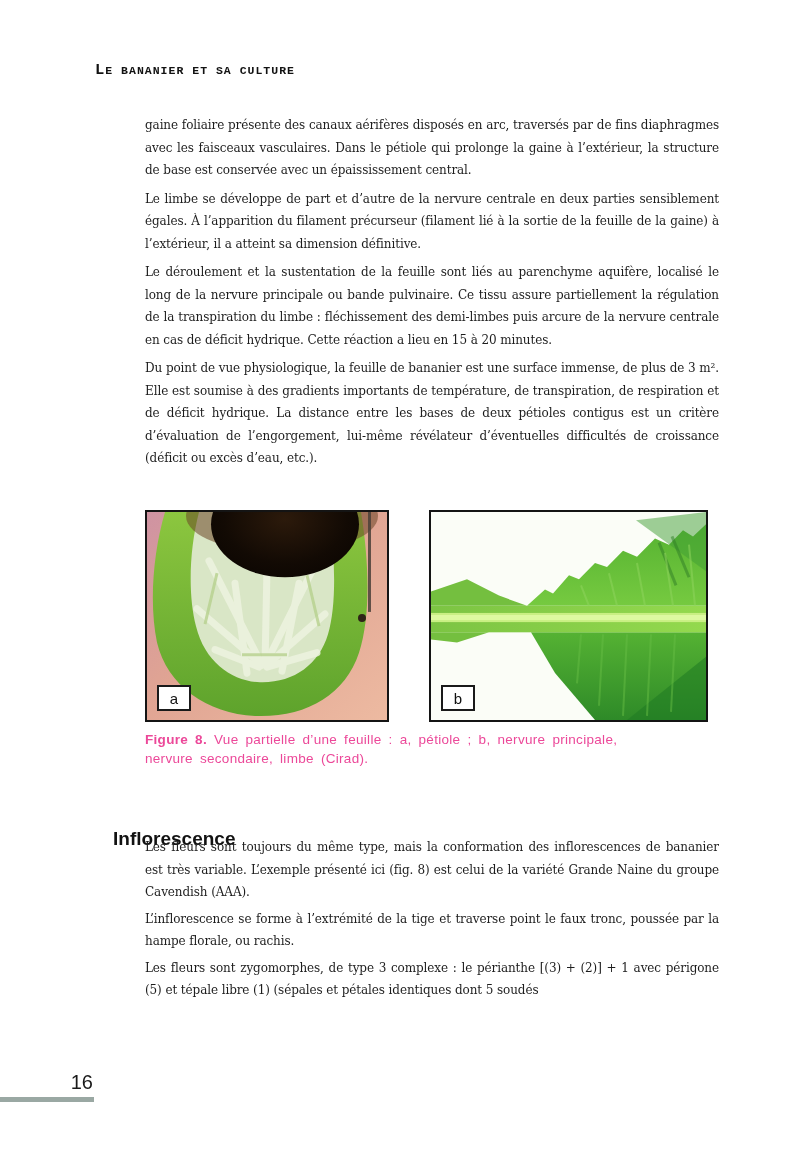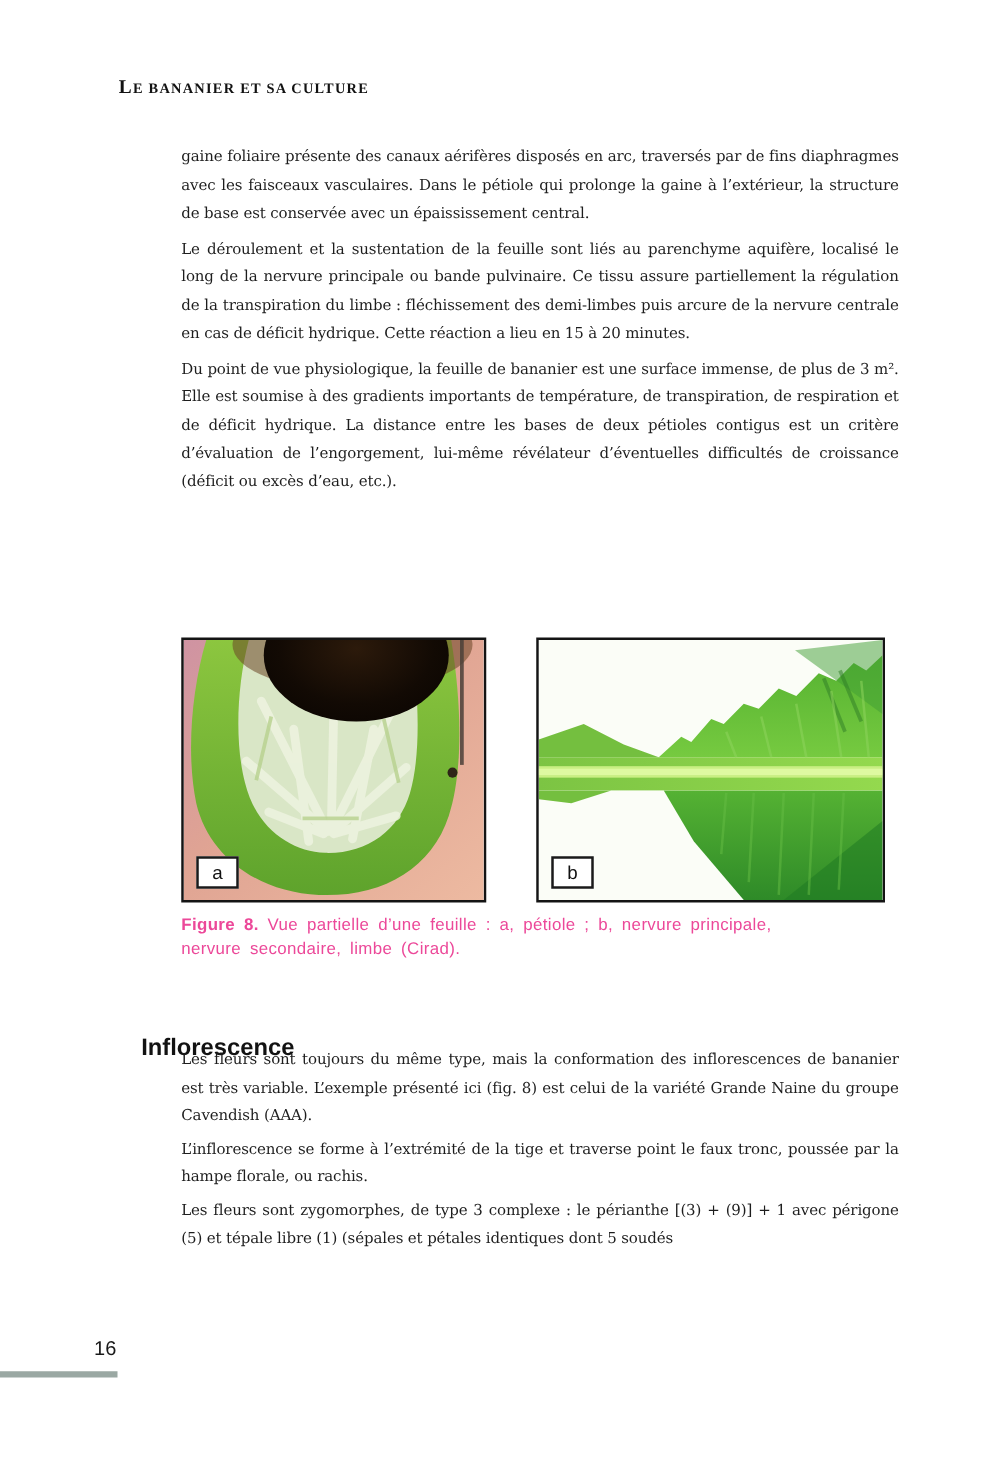--- a/index.html
+++ b/index.html
@@ -9,21 +9,21 @@
     height: 1176px;
     background: #ffffff;
     font-family: "DejaVu Serif", serif;
     color: #1d1d1d;
     overflow: hidden;
   }
   .running-head {
     position: absolute;
     left: 95px;
     top: 61px;
-    font-family: Liberation Serif, serif;
+    font-family: Liberation Mono, monospace;
     font-weight: bold;
     font-size: 11.5px;
     letter-spacing: 1px;
     text-transform: uppercase;
     color: #121212;
   }
   .running-head::first-letter { font-size: 15.5px; }
 
   .intro {
     position: absolute;
@@ -100,41 +100,42 @@
   }
   .section-body p { margin-bottom: 4px; }
 
   .page-number {
     position: absolute;
     left: 55px;
     top: 1071px;
     width: 38px;
     text-align: right;
     font-family: "Liberation Sans", sans-serif;
-    font-size: 16px;
+    font-size: 20px;
     color: #1a1a1a;
   }
   .footer-bar {
     position: absolute;
     left: 0;
     top: 1097px;
     width: 94px;
     height: 5px;
     background: #9aa8a3;
   }
 </style>
 </head>
 <body>
 
 <div class="page">
 
   <div class="running-head">Le bananier et sa culture</div>
 
   <div class="intro">
     <p>gaine foliaire présente des canaux aérifères disposés en arc, traversés par de fins diaphragmes avec les faisceaux vasculaires. Dans le pétiole qui prolonge la gaine à l’extérieur, la structure de base est conservée avec un épaississement central.</p>
+    <p>Le limbe se développe de part et d’autre de la nervure centrale en deux parties sensiblement égales. À l’apparition du filament précurseur (filament lié à la sortie de la feuille de la gaine) à l’extérieur, il a atteint sa dimension définitive.</p>
     <p>Le déroulement et la sustentation de la feuille sont liés au parenchyme aquifère, localisé le long de la nervure principale ou bande pulvinaire. Ce tissu assure partiellement la régulation de la transpiration du limbe : fléchissement des demi-limbes puis arcure de la nervure centrale en cas de déficit hydrique. Cette réaction a lieu en 15 à 20 minutes.</p>
     <p>Du point de vue physiologique, la feuille de bananier est une surface immense, de plus de 3 m². Elle est soumise à des gradients importants de température, de transpiration, de respiration et de déficit hydrique. La distance entre les bases de deux pétioles contigus est un critère d’évaluation de l’engorgement, lui-même révélateur d’éventuelles difficultés de croissance (déficit ou excès d’eau, etc.).</p>
   </div>
 
   <div class="figure-block">
     <div class="photos">
 
       <div class="photo photo-a">
         <svg viewBox="0 0 240 204" preserveAspectRatio="none">
           <defs>
@@ -235,20 +236,20 @@
       <span>Vue partielle d’une feuille : a, pétiole ; b, nervure principale,</span>
       <span class="cap-line2">nervure secondaire, limbe (Cirad).</span>
     </div>
   </div>
 
   <h2 class="section-title">Inflorescence</h2>
 
   <div class="section-body">
     <p>Les fleurs sont toujours du même type, mais la conformation des inflorescences de bananier est très variable. L’exemple présenté ici (fig. 8) est celui de la variété Grande Naine du groupe Cavendish (AAA).</p>
     <p>L’inflorescence se forme à l’extrémité de la tige et traverse point le faux tronc, poussée par la hampe florale, ou rachis.</p>
-    <p>Les fleurs sont zygomorphes, de type 3 complexe : le périanthe [(3) + (9)] + 1 avec périgone (5) et tépale libre (1) (sépales et pétales identiques dont 5 soudés</p>
+    <p>Les fleurs sont zygomorphes, de type 3 complexe : le périanthe [(3) + (2)] + 1 avec périgone (5) et tépale libre (1) (sépales et pétales identiques dont 5 soudés</p>
   </div>
 
   <div class="page-number">16</div>
 
   <div class="footer-bar"></div>
 
 </div>
 
 </body></html>

